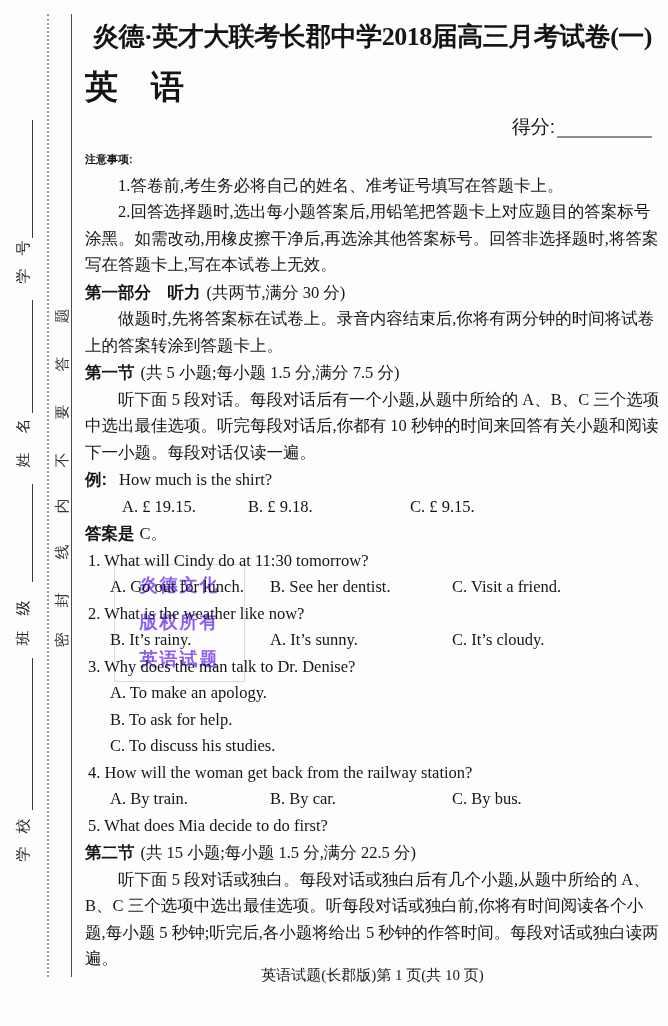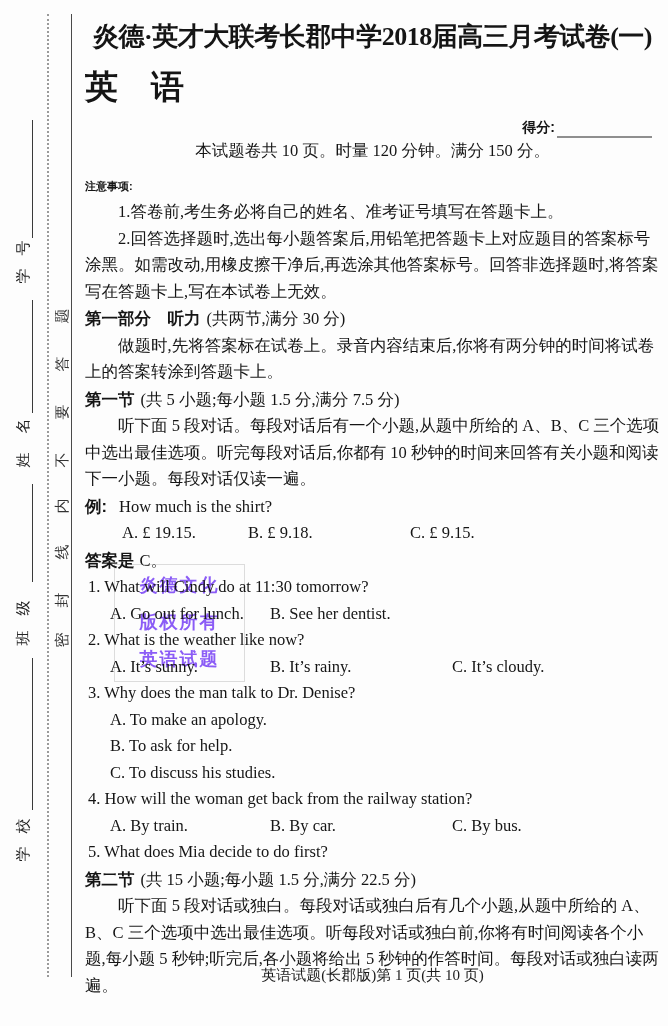--- a/index.html
+++ b/index.html
@@ -51,21 +51,21 @@
   .exam-title {
     text-align: center; font-weight: bold; font-size: 26px; line-height: 42px;
     margin-top: 2px; letter-spacing: -0.5px;
     font-family: "Liberation Serif", "DejaVu Serif", serif;
   }
   .subject {
     text-align: left; font-weight: bold; font-size: 33px; line-height: 46px;
     margin-top: 6px; font-family: "Liberation Sans", "DejaVu Sans", sans-serif;
   }
   .score-row { display: flex; justify-content: flex-end; align-items: flex-end; height: 28px; padding-right: 8px; }
-  .score-label { font-family: "Liberation Sans", sans-serif; font-weight: bold; font-size: 14px; line-height: 22px; }
+  .score-label { font-family: "Liberation Sans", sans-serif; font-weight: normal; font-size: 19px; line-height: 22px; }
   .score-line { width: 95px; border-bottom: 2px solid #8f8f8f; height: 20px; margin-left: 2px; }
   .centered { text-align: center; }
   .bold-head { font-family: "Liberation Sans", "DejaVu Sans", sans-serif; font-weight: bold; }
   .notice-head { margin-top: 8px; font-size: 11px; }
   .indent { text-indent: 2em; }
   .head-note { margin-left: 6px; }
   .qline { padding-left: 3px; }
   .opts { display: grid; grid-template-columns: 160px 182px 1fr; padding-left: 25px; }
   .opts.example { grid-template-columns: 126px 162px 1fr; padding-left: 37px; }
   .opt-stack { padding-left: 25px; }
@@ -118,21 +118,20 @@
   <div class="content">
 
     <div class="exam-title">炎德·英才大联考长郡中学2018届高三月考试卷(一)</div>
     <div class="subject">英　语</div>
 
     <div class="score-row">
       <span class="score-label">得分:</span>
       <span class="score-line"></span>
     </div>
 
-    <div class="centered">本试题卷共 10 页。时量 120 分钟。满分 150 分。</div>
 
     <div class="bold-head notice-head">注意事项:</div>
     <p class="indent">1.答卷前,考生务必将自己的姓名、准考证号填写在答题卡上。</p>
     <p class="indent">2.回答选择题时,选出每小题答案后,用铅笔把答题卡上对应题目的答案标号涂黑。如需改动,用橡皮擦干净后,再选涂其他答案标号。回答非选择题时,将答案写在答题卡上,写在本试卷上无效。</p>
 
     <div>
       <span class="bold-head">第一部分　听力</span><span class="head-note">(共两节,满分 30 分)</span>
     </div>
     <p class="indent">做题时,先将答案标在试卷上。录音内容结束后,你将有两分钟的时间将试卷上的答案转涂到答题卡上。</p>
 
@@ -150,26 +149,27 @@
       <span>C. £ 9.15.</span>
     </div>
     <div class="answer-row">
       <span class="bold-head">答案是</span><span class="ans-val">C。</span>
     </div>
 
     <div class="qline">1. What will Cindy do at 11:30 tomorrow?</div>
     <div class="opts">
       <span>A.  Go out for lunch.</span>
       <span>B.  See her dentist.</span>
+      <span>C.  Visit a friend.</span>
     </div>
 
     <div class="qline">2. What is the weather like now?</div>
     <div class="opts">
+      <span>B.  It’s rainy.</span>
       <span>A.  It’s sunny.</span>
-      <span>B.  It’s rainy.</span>
       <span>C.  It’s cloudy.</span>
     </div>
 
     <div class="qline">3. Why does the man talk to Dr. Denise?</div>
     <div class="opt-stack">A.  To make an apology.</div>
     <div class="opt-stack">B.  To ask for help.</div>
     <div class="opt-stack">C.  To discuss his studies.</div>
 
     <div class="qline">4. How will the woman get back from the railway station?</div>
     <div class="opts">

